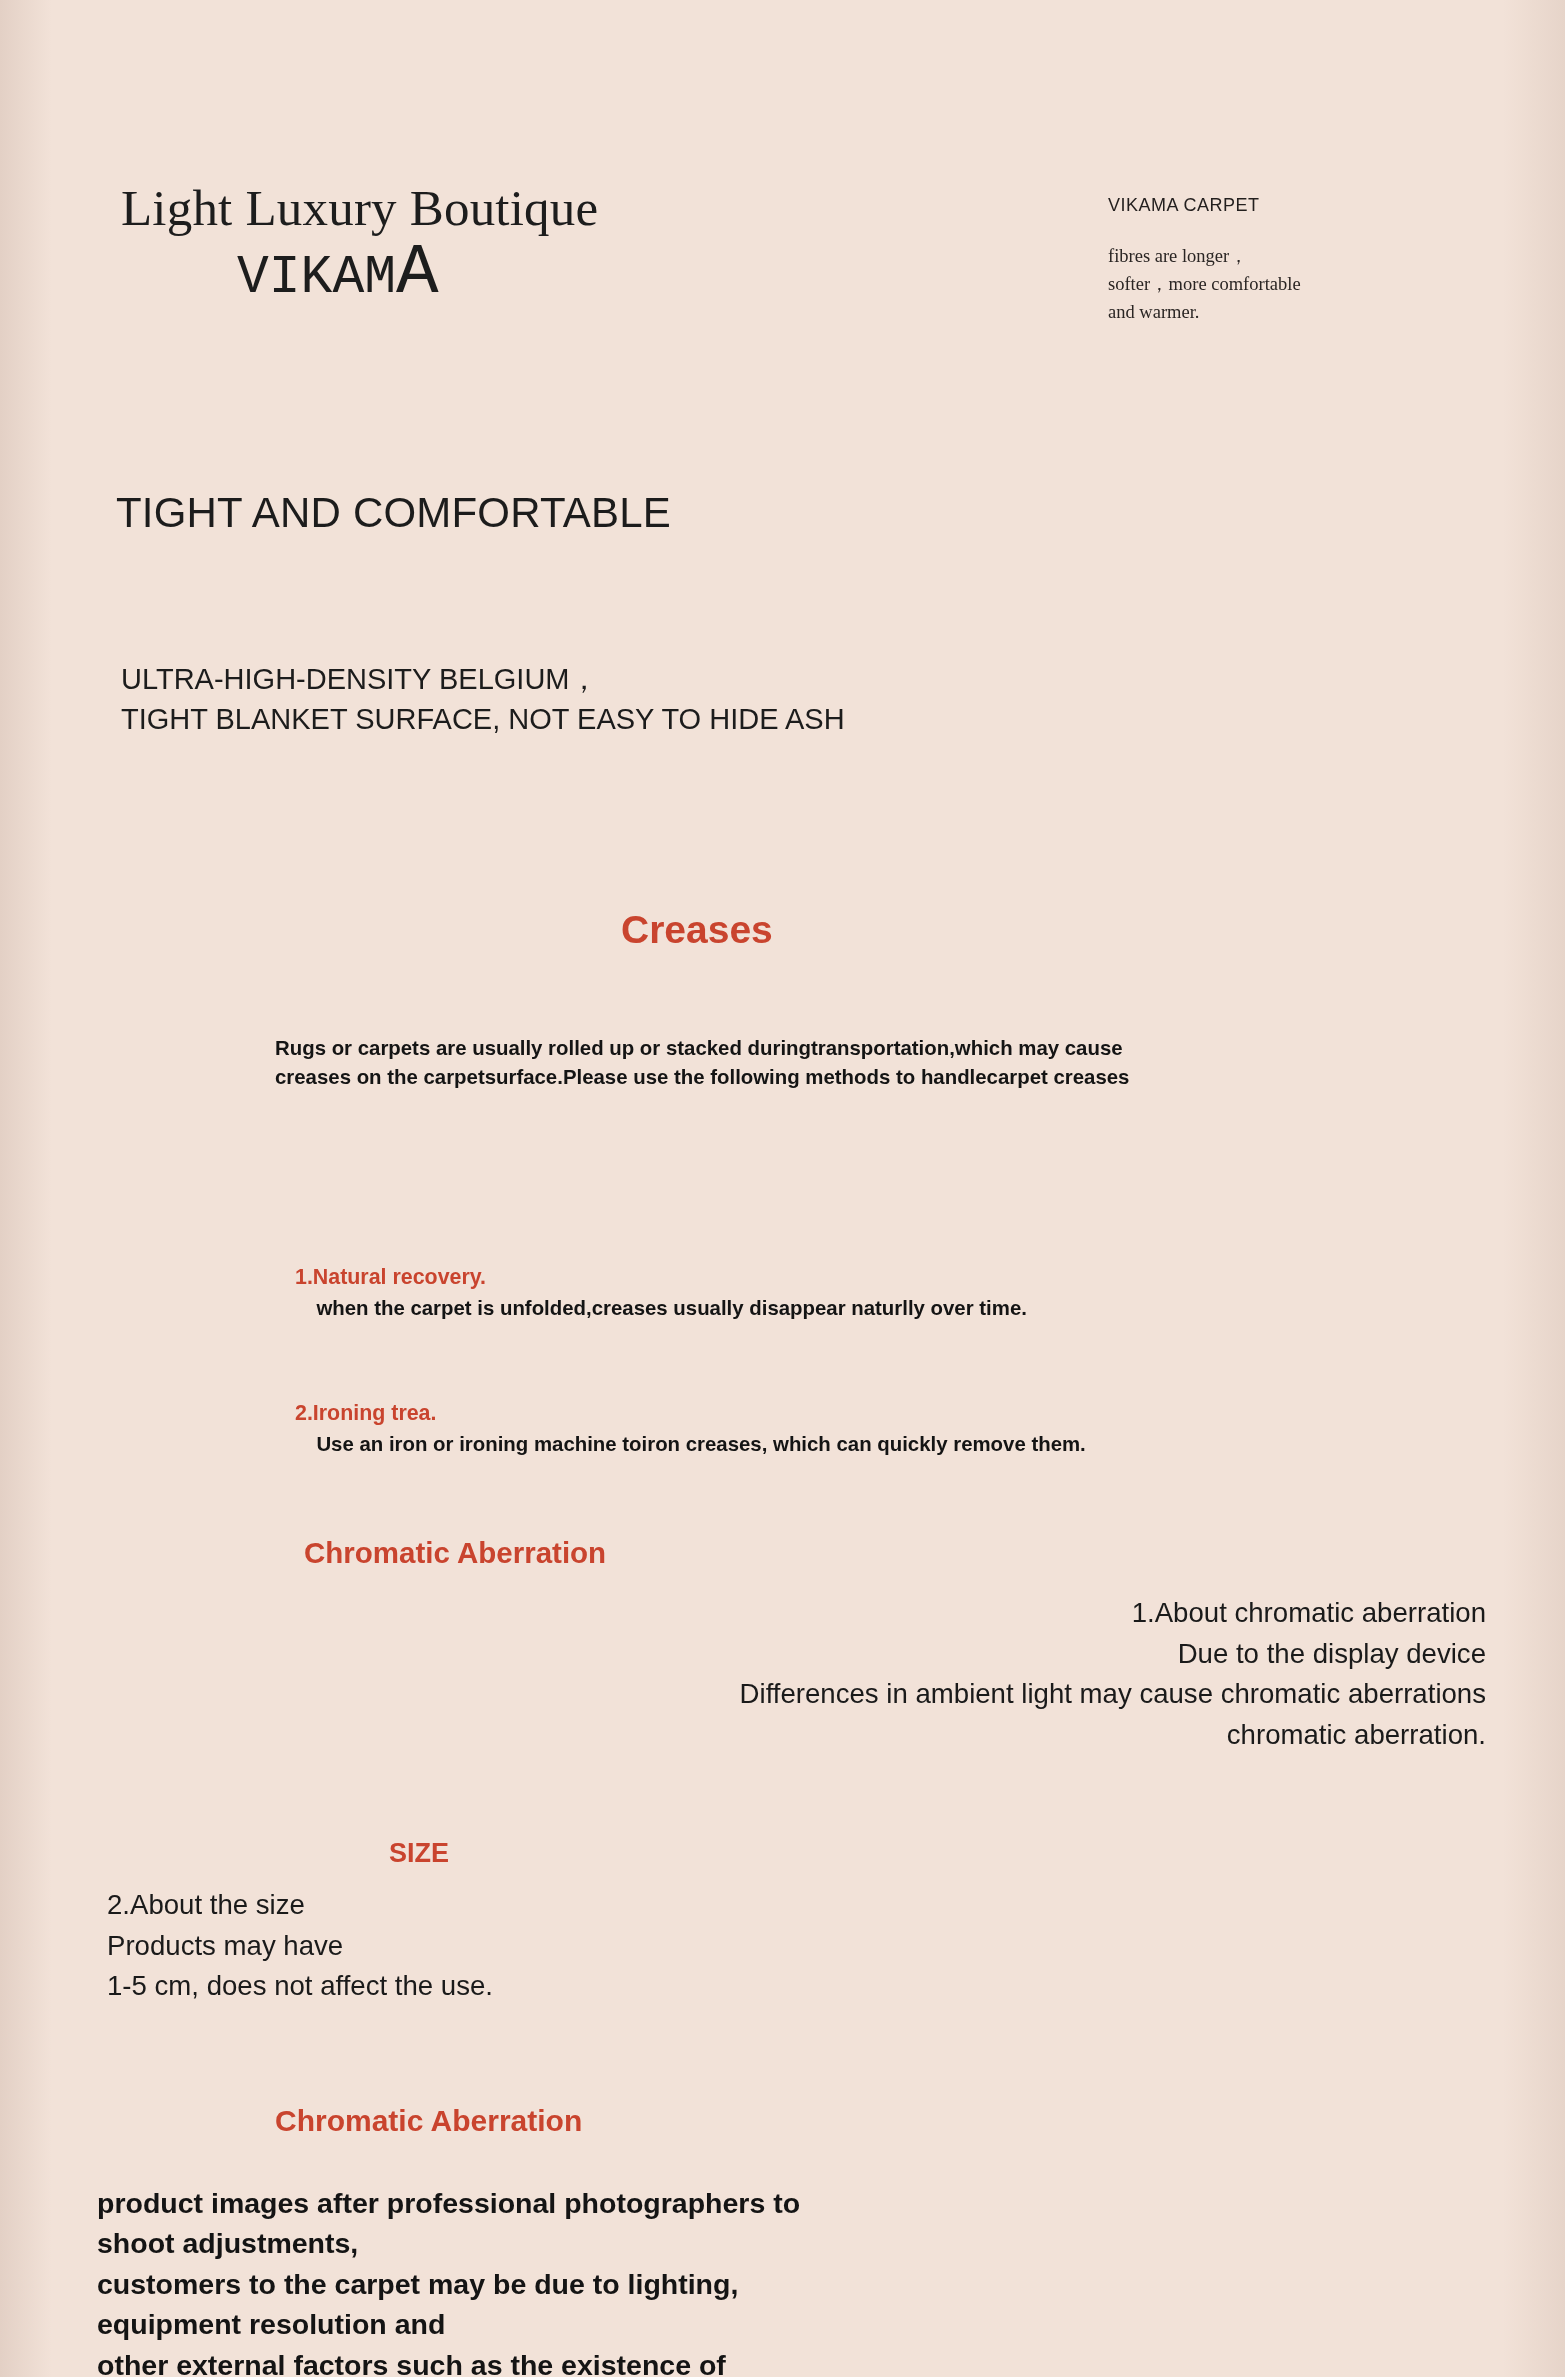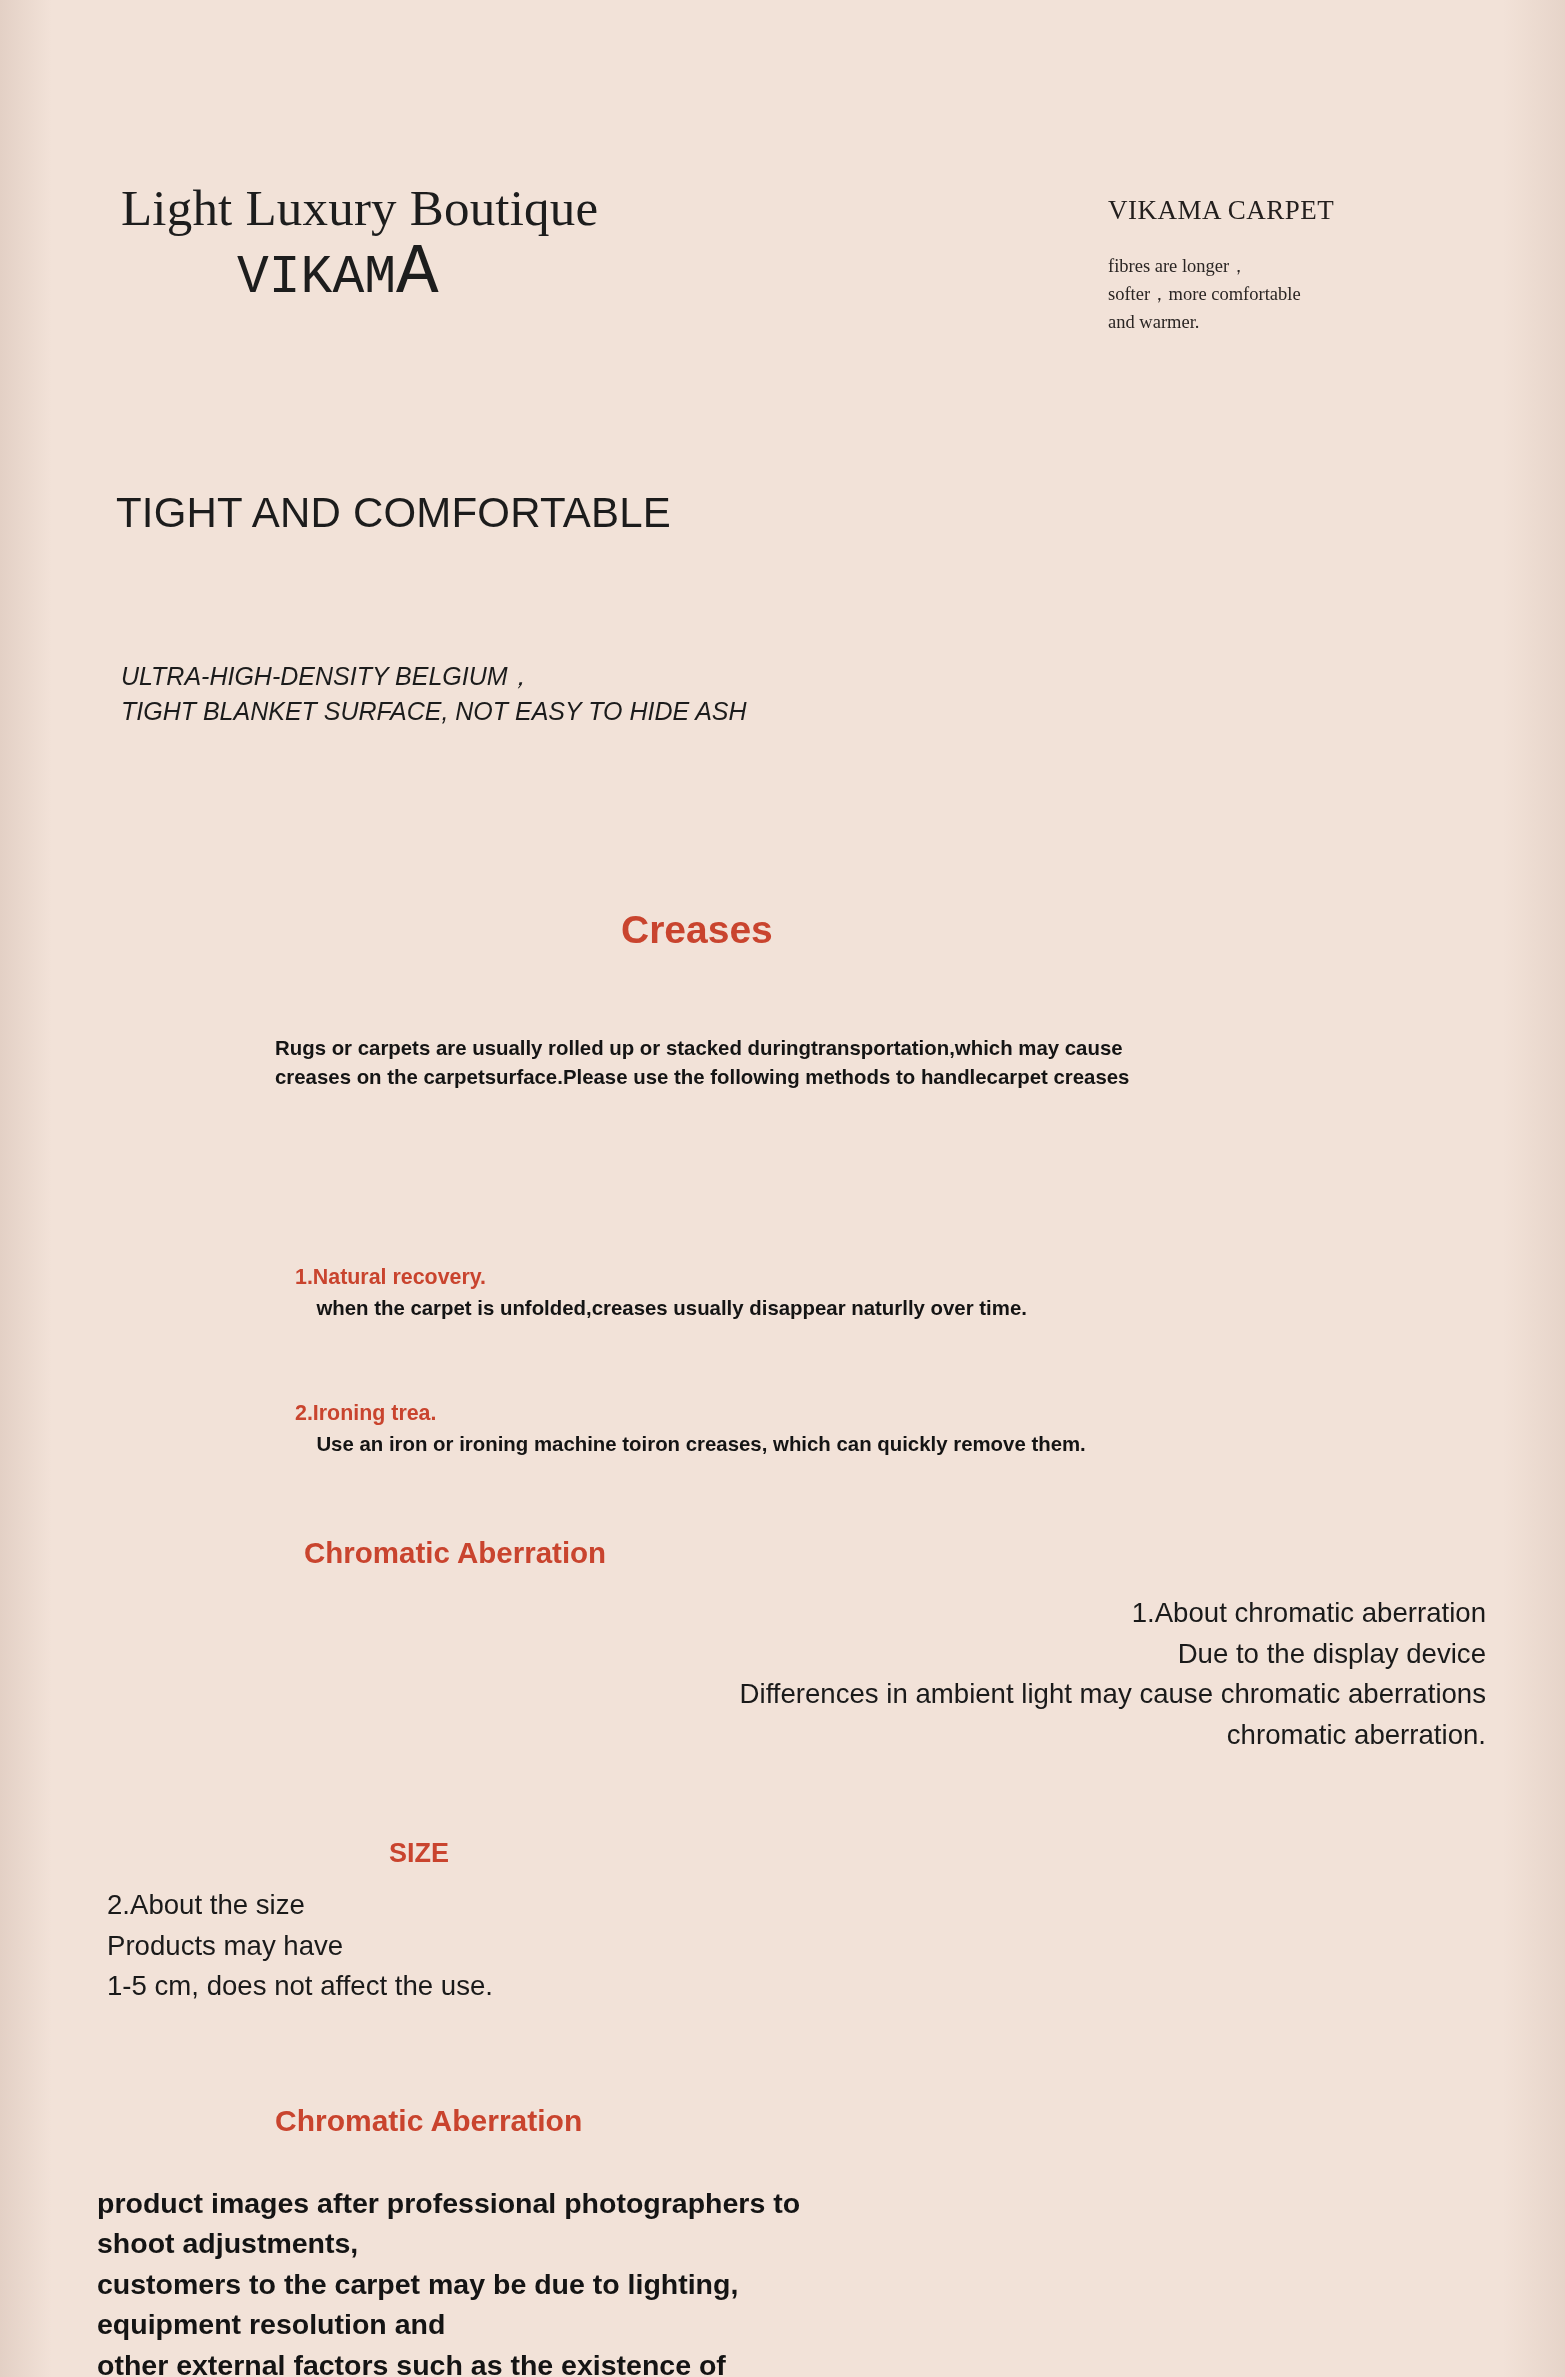--- a/index.html
+++ b/index.html
@@ -65,22 +65,22 @@
     line-height: 1.0;
   }
 
   .brand-right {
     position: absolute;
     left: 1108px;
     top: 195px;
     width: 390px;
   }
   .brand-right-title {
-    font-family: Liberation Serif, serif;
-    font-size: 27px;
+    font-family: Liberation Sans, sans-serif;
+    font-size: 18px;
     letter-spacing: 0.5px;
     color: #231f1e;
     white-space: nowrap;
   }
   .brand-right-sub {
     font-family: "Liberation Serif", serif;
     font-size: 18.5px;
     line-height: 1.52;
     color: #2a2523;
     margin-top: 26px;
@@ -93,24 +93,23 @@
     top: 489px;
     font-size: 42px;
     letter-spacing: 0.2px;
     color: #1c1c1c;
     white-space: nowrap;
   }
   .headline-2 {
     position: absolute;
     left: 121px;
     top: 659px;
-    font-size: 25px;
+    font-size: 29px;
     line-height: 1.38;
     color: #1c1c1c;
-    font-style: italic;
   }
 
   
   .creases-title {
     position: absolute;
     left: 621px;
     top: 908px;
     font-size: 39px;
     font-weight: bold;
     color: #c9442e;

